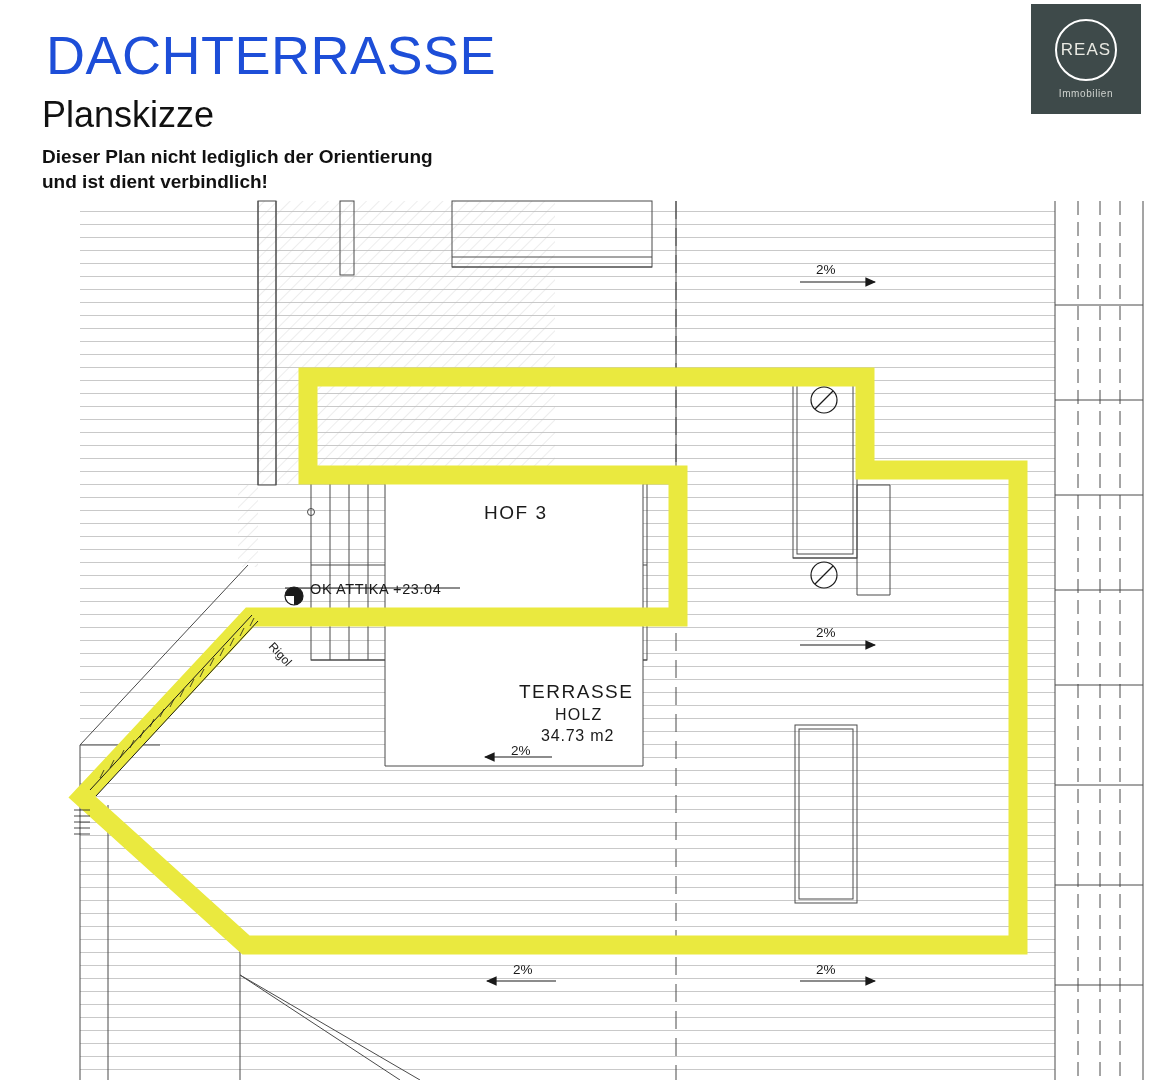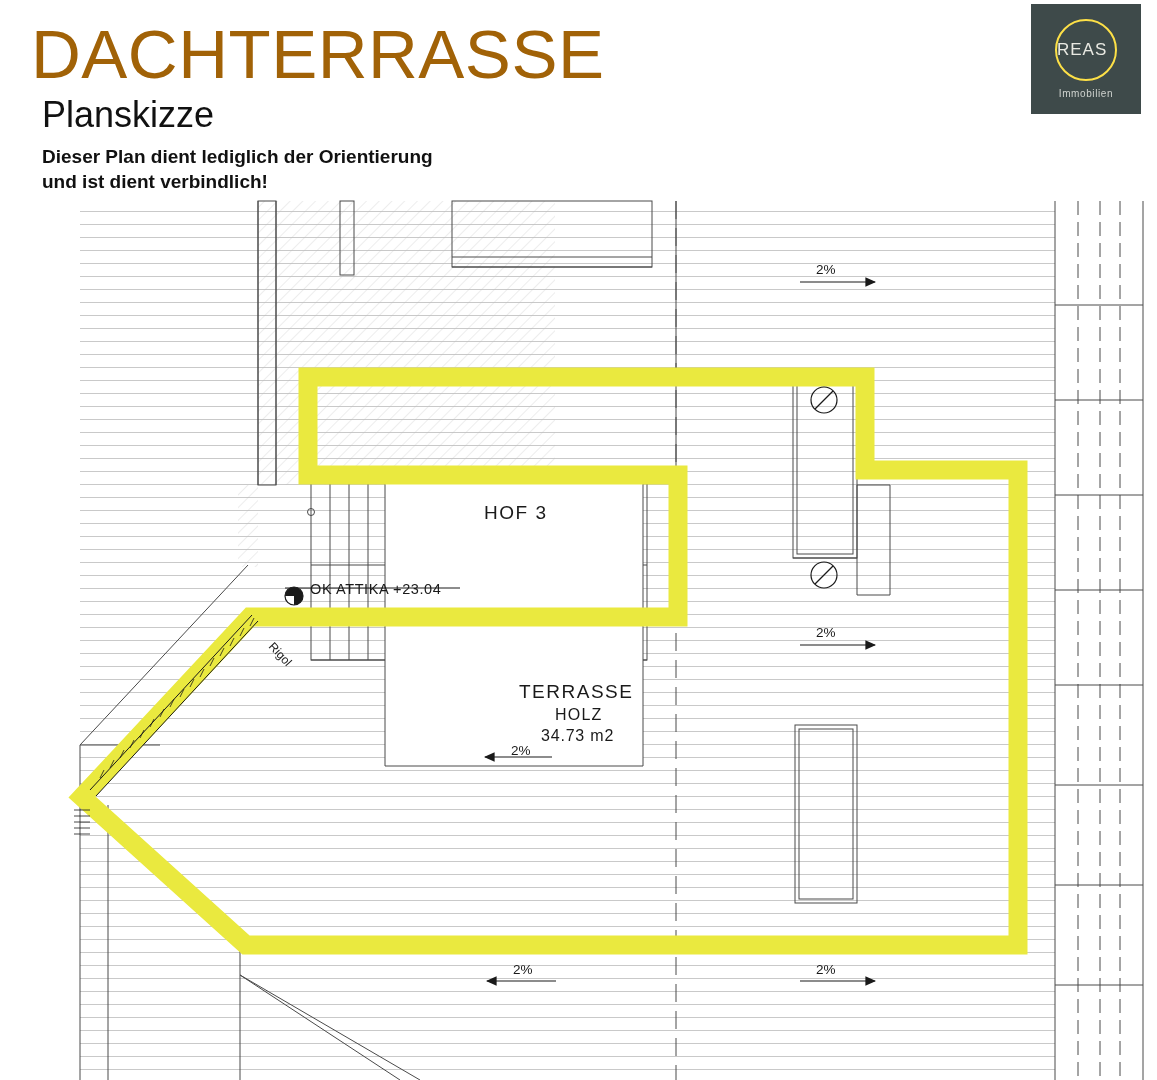--- a/index.html
+++ b/index.html
@@ -15,27 +15,27 @@
     font-family: "Liberation Sans", sans-serif;
     color: #111;
   }
   .page {
     position: absolute;
     inset: 0;
   }
   
   .title-main {
     position: absolute;
-    left: 31px;
+    left: 46px;
     top: 26px;
-    font-size: 69px;
+    font-size: 54px;
     line-height: 58px;
     font-weight: 400;
     letter-spacing: 0.5px;
-    color: #a16207;
+    color: #1d4ed8;
     white-space: nowrap;
   }
   .title-sub {
     position: absolute;
     left: 42px;
     top: 96px;
     font-size: 36px;
     line-height: 38px;
     font-weight: 400;
     color: #111;
@@ -61,24 +61,24 @@
     background: #3e4a4a;
     display: flex;
     flex-direction: column;
     align-items: center;
     justify-content: center;
   }
   .logo-ring {
     width: 62px;
     height: 62px;
     border-radius: 50%;
-    border: 2px solid #fde047;
+    border: 2px solid #ffffff;
     display: flex;
     align-items: center;
-    justify-content: flex-start;
+    justify-content: center;
     box-sizing: border-box;
   }
   .logo-ring span {
     color: #e9e9e2;
     font-size: 17px;
     letter-spacing: 1px;
   }
   .logo-sub {
     margin-top: 7px;
     color: #cfd3cf;
@@ -103,21 +103,21 @@
   }
 </style>
 </head>
 <body>
 
 <div class="page">
 
   <div class="title-main">DACHTERRASSE</div>
   <div class="title-sub">Planskizze</div>
   <div class="disclaimer">
-    <div>Dieser Plan dient lediglich der Orientierung</div>
+    <div>Dieser Plan nicht lediglich der Orientierung</div>
     <div>und ist dient verbindlich!</div>
   </div>
 
   <div class="logo-box">
     <div class="logo-ring">
       <span>REAS</span>
     </div>
     <div class="logo-sub">Immobilien</div>
   </div>
 

